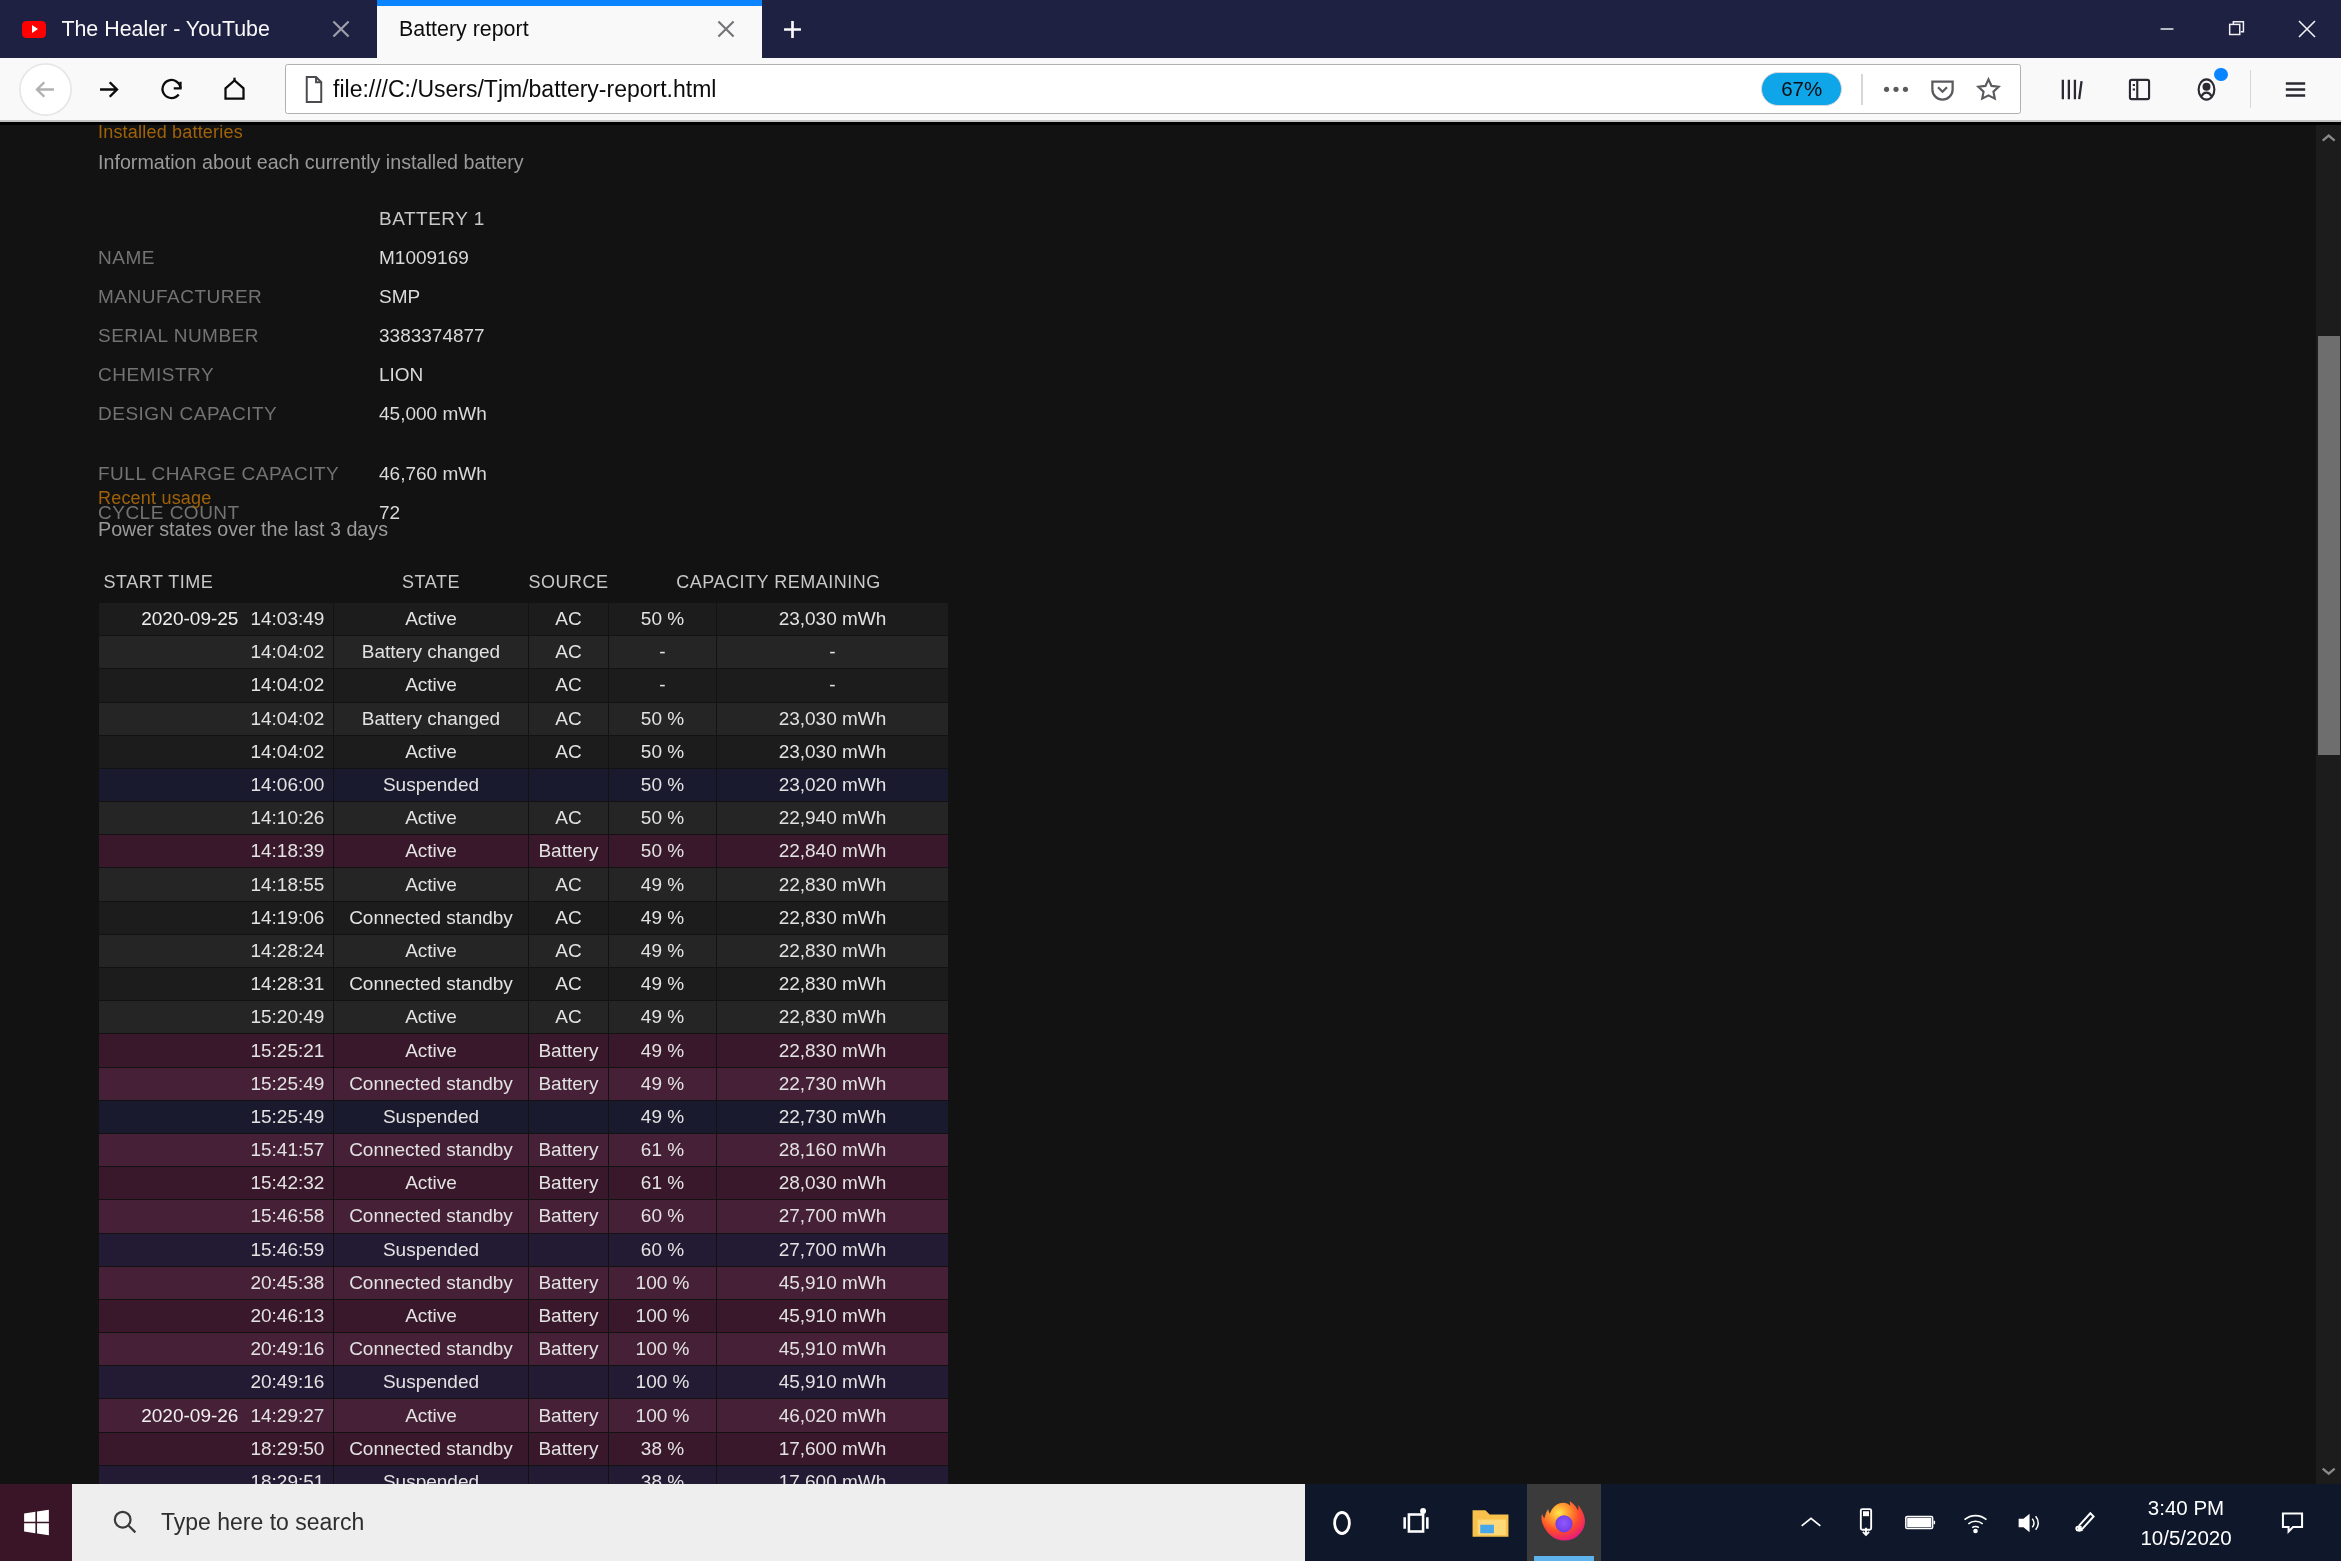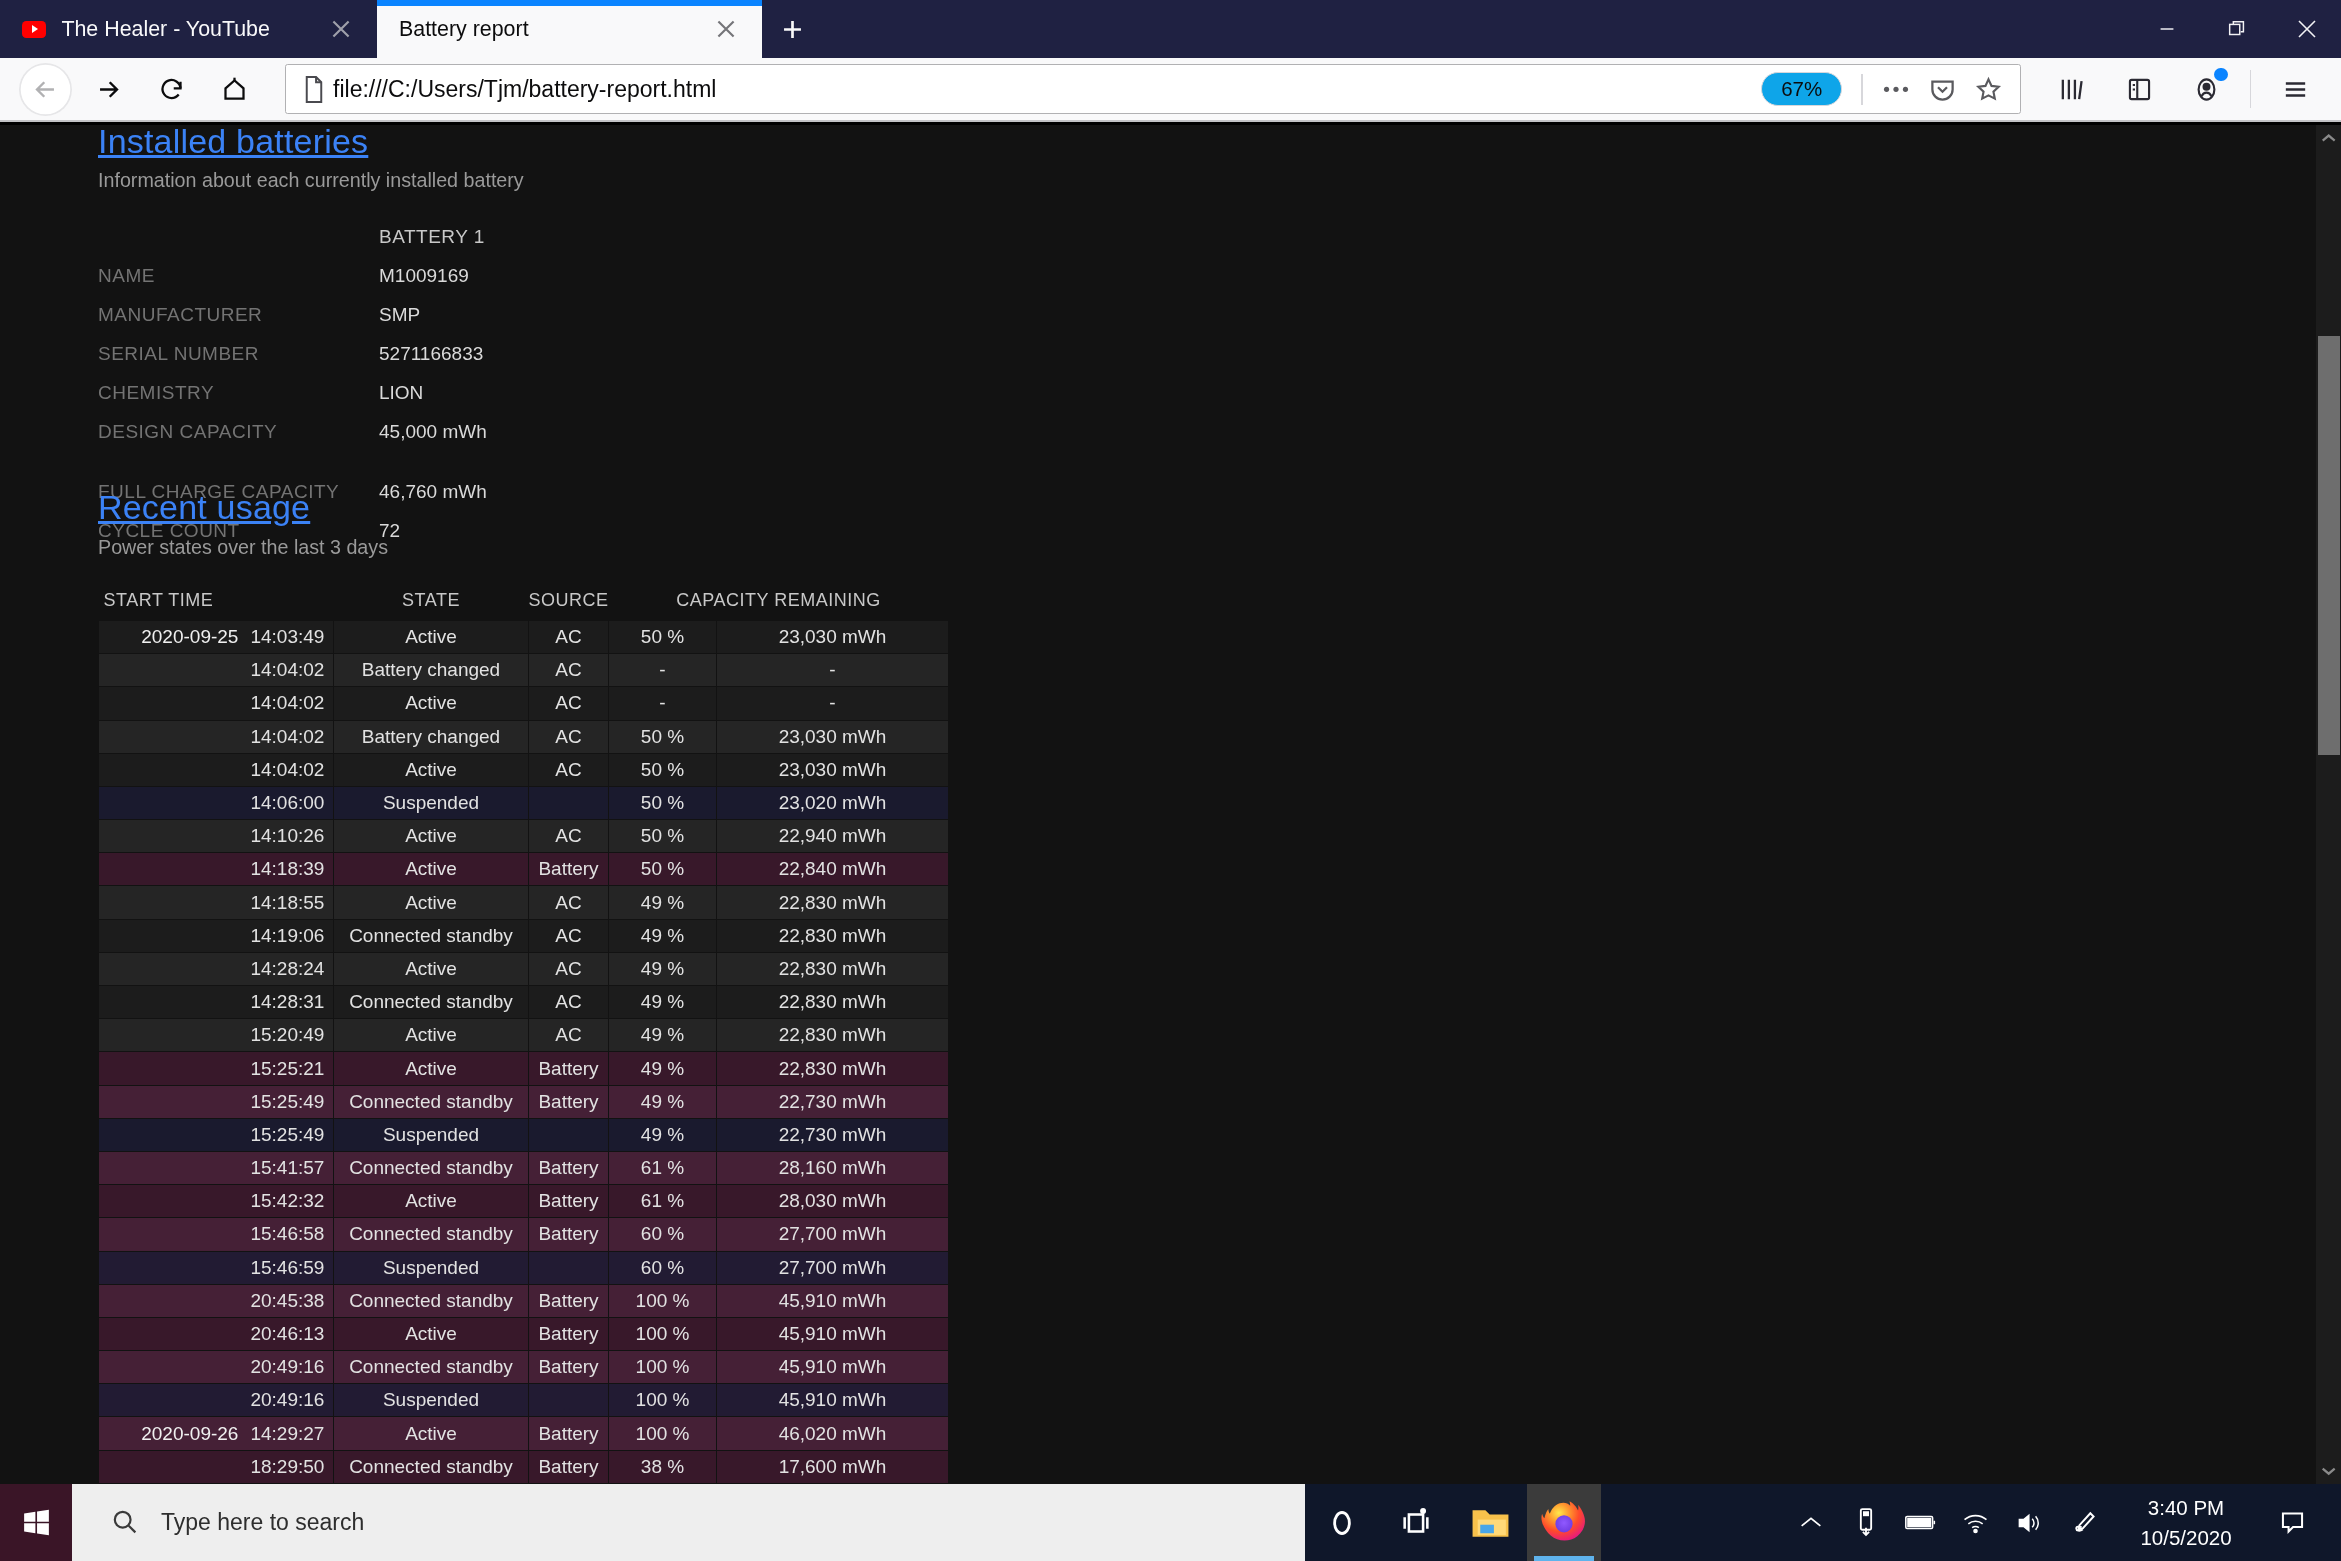--- a/index.html
+++ b/index.html
@@ -124,24 +124,23 @@
   
   .page {
     position: absolute; top: 125px; left: 0;
     width: 2342px; height: 1359px;
     background: #121212;
     overflow: hidden;
   }
   .page-inner { position: relative; padding: 0 0 0 98px; color: #dcdcdc; }
 
   h2.sect {
-    color: #3b82f6;
-    font-size: 34px; font-weight: 400;
+    color: #a16207;
+    font-size: 18px; font-weight: 400;
     letter-spacing: 0.2px;
-    text-decoration: underline;
   }
   p.sub {
     color: #9a9a9a; font-size: 19.7px; font-weight: 400;
     margin-top: 8.6px;
   }
 
   
   #installed-batteries { position: absolute; top: -3.4px; left: 98px; }
   .bat-table { margin-top: 34px; border-collapse: collapse; }
   .bat-table td { padding: 0; font-size: 19px; vertical-align: top; }
@@ -423,21 +422,21 @@
             <tr>
               <td class="bat-label">NAME</td>
               <td class="bat-val">M1009169</td>
             </tr>
             <tr>
               <td class="bat-label">MANUFACTURER</td>
               <td class="bat-val">SMP</td>
             </tr>
             <tr>
               <td class="bat-label">SERIAL NUMBER</td>
-              <td class="bat-val">5271166833</td>
+              <td class="bat-val">3383374877</td>
             </tr>
             <tr>
               <td class="bat-label">CHEMISTRY</td>
               <td class="bat-val">LION</td>
             </tr>
             <tr>
               <td class="bat-label">DESIGN CAPACITY</td>
               <td class="bat-val">45,000 mWh</td>
             </tr>
             <tr class="bat-gap">

